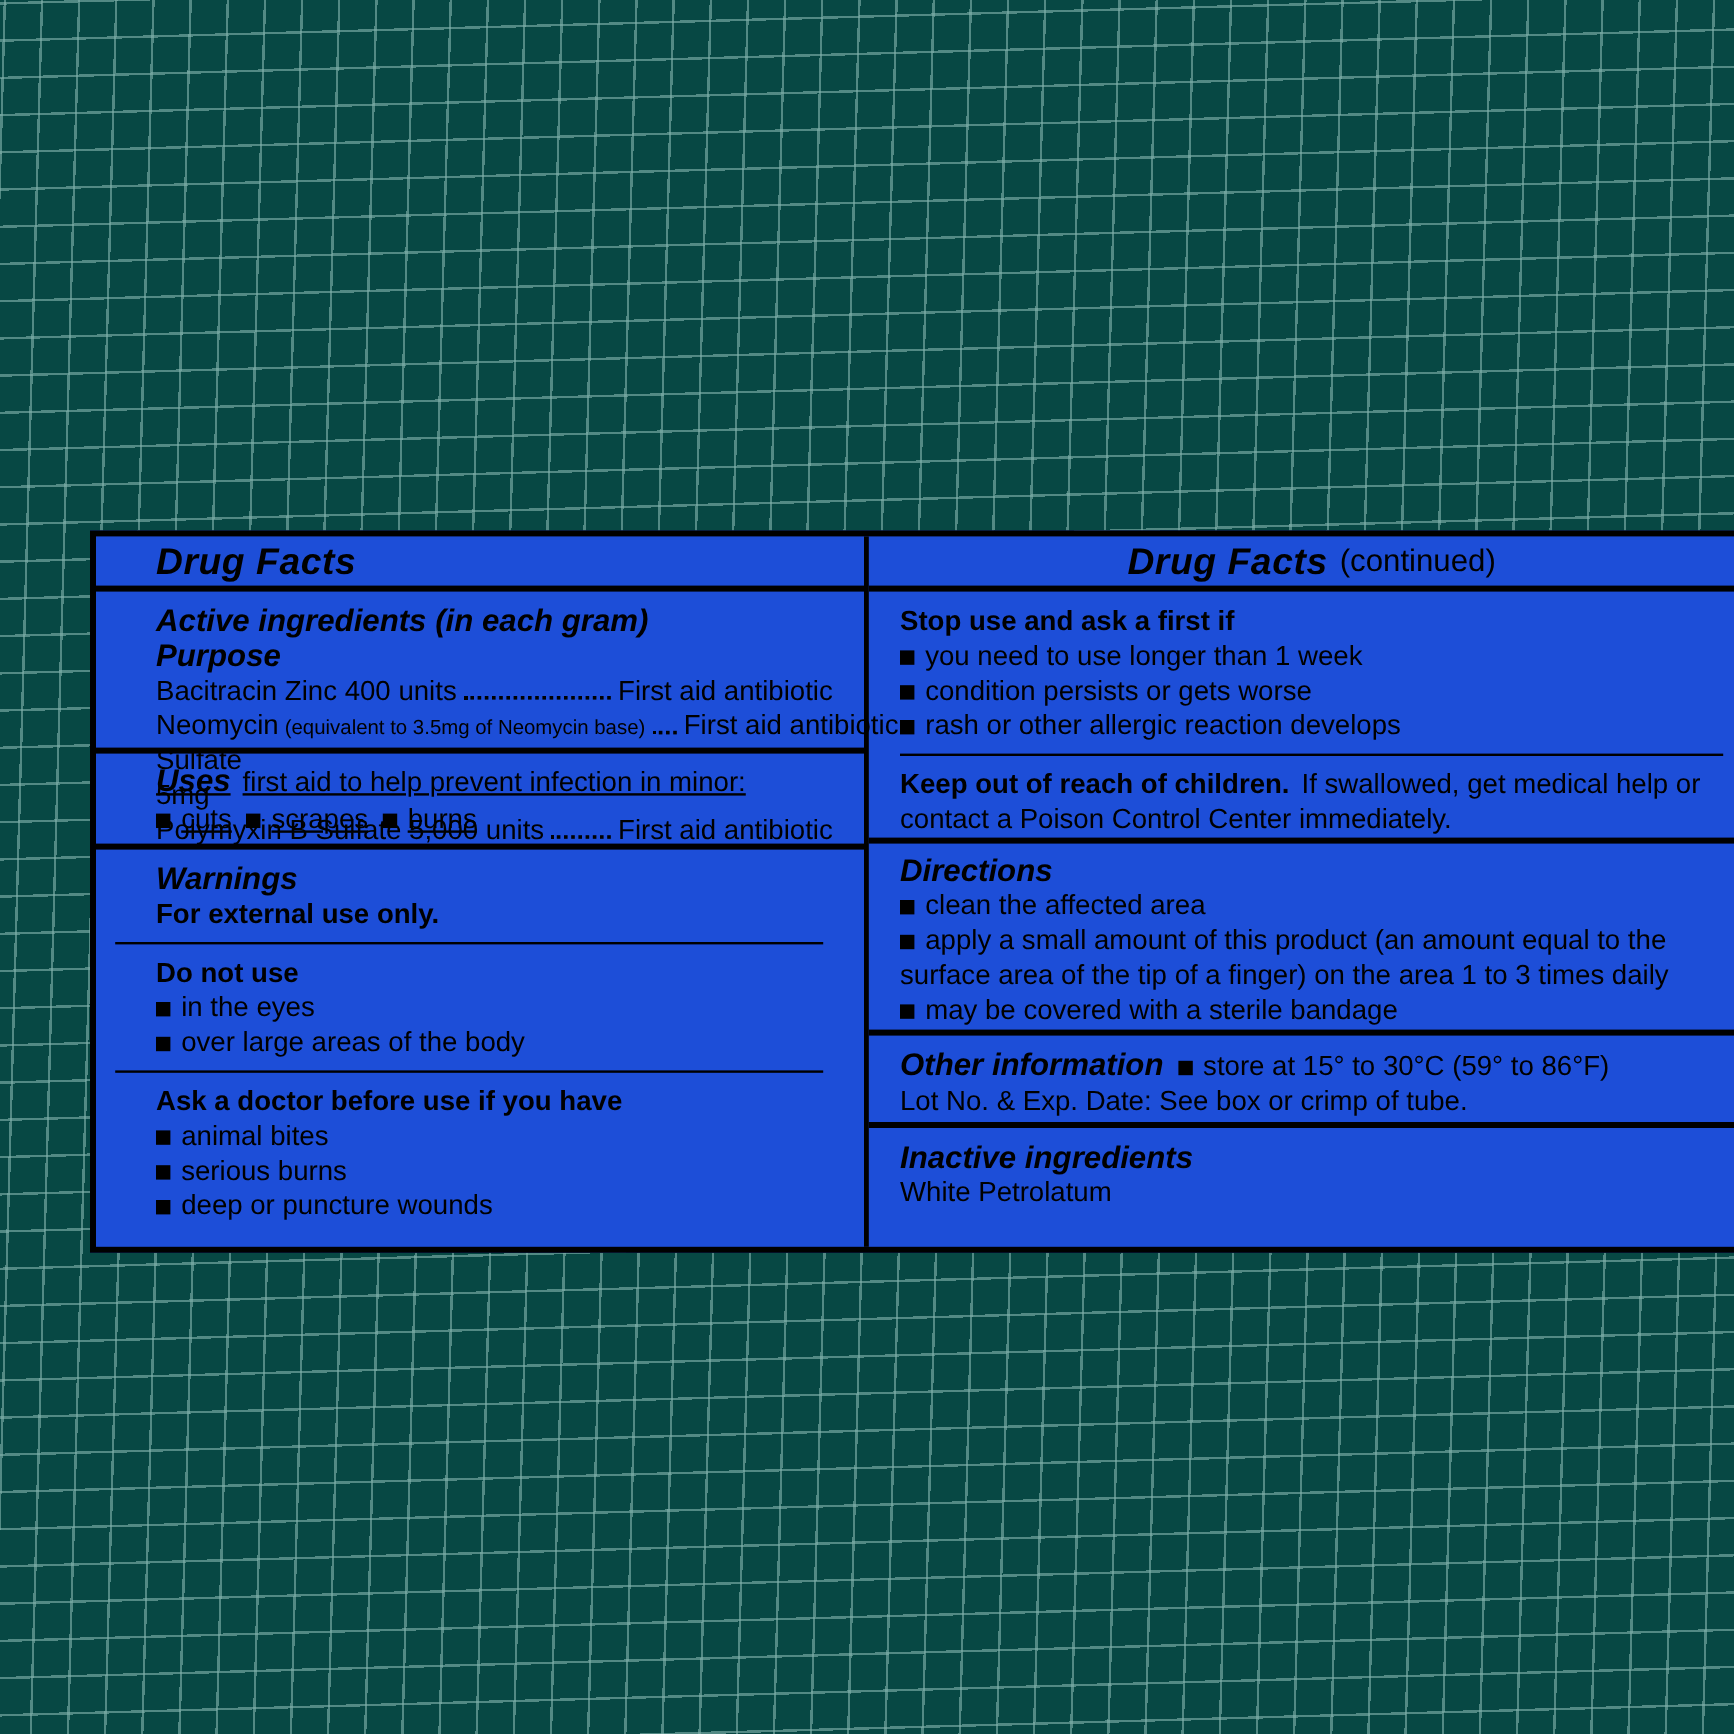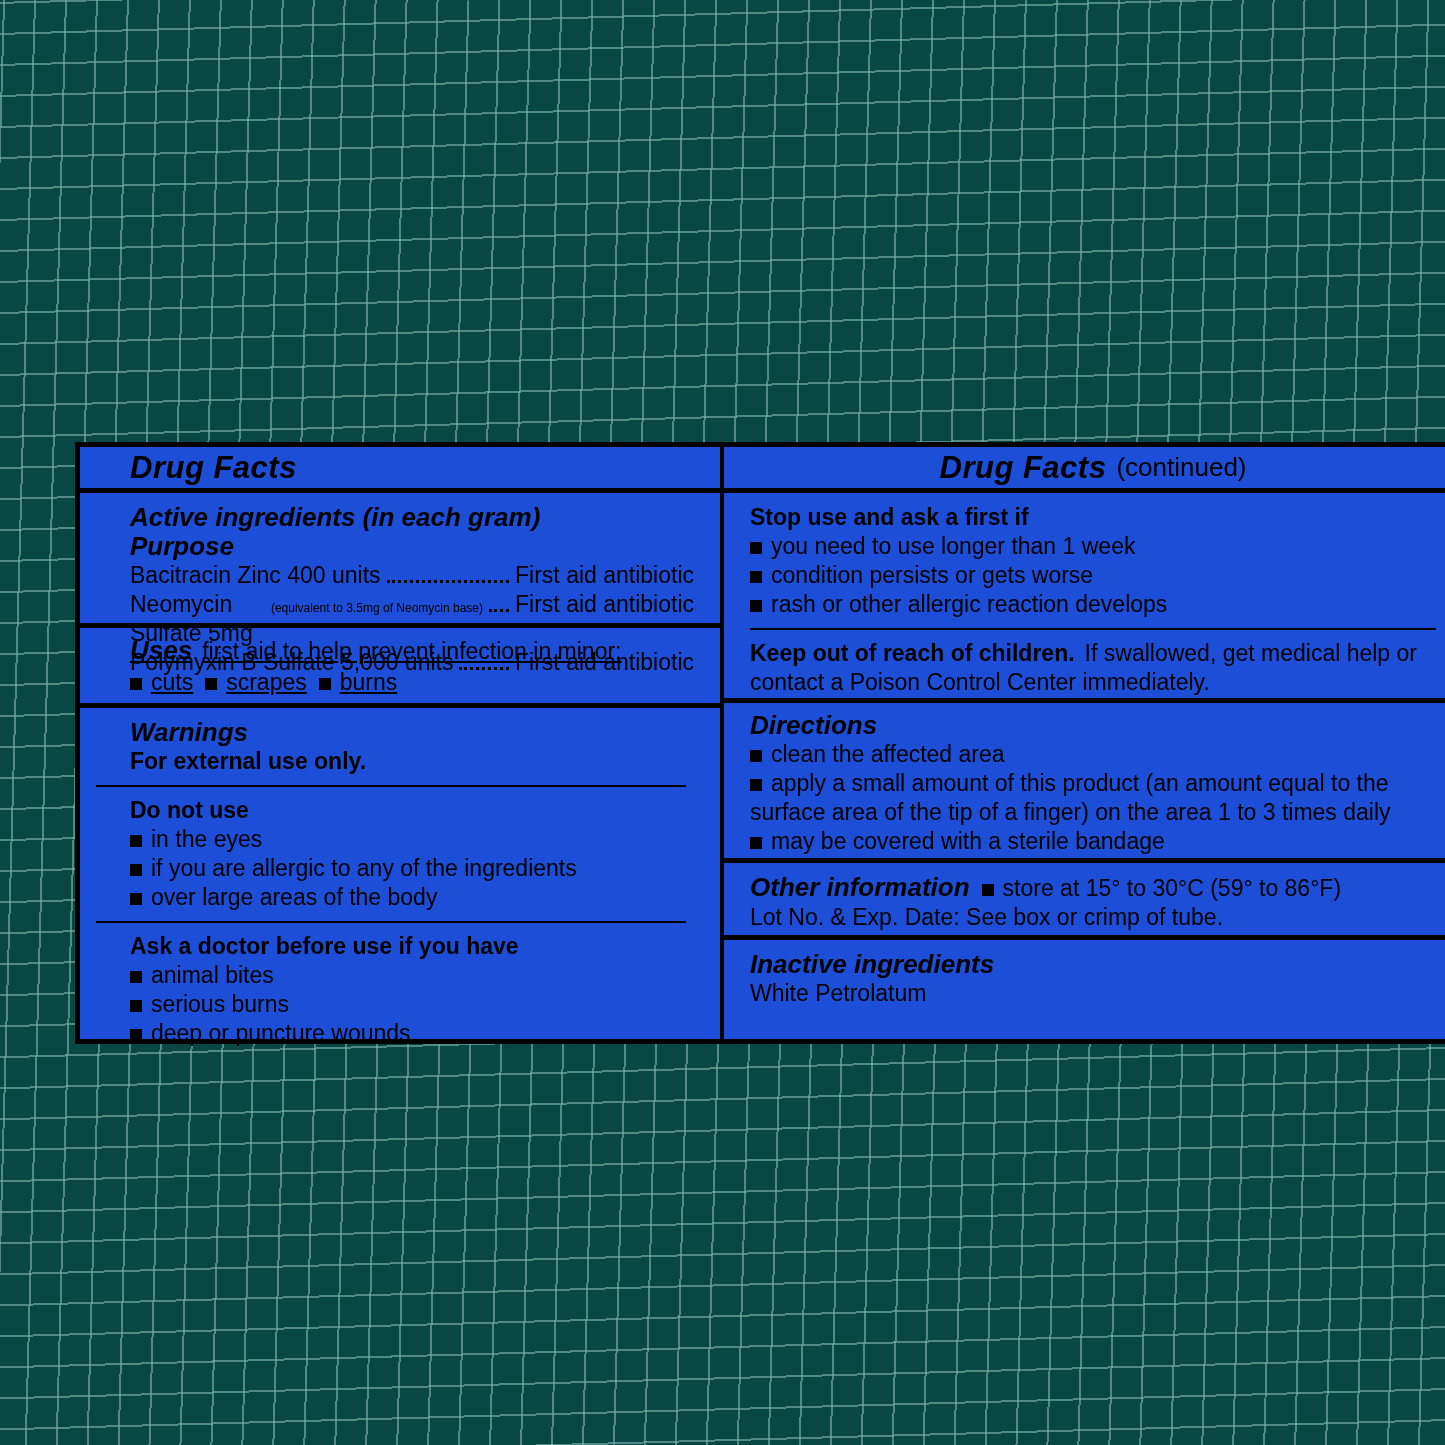--- a/index.html
+++ b/index.html
@@ -41,21 +41,21 @@
   .hdr { display: flex; align-items: center; height: 46px; }
   .title { font-weight: bold; font-style: italic; font-size: 31px; letter-spacing: 0.5px; }
   .hdr-center { justify-content: center; }
   .title-suffix { font-weight: normal; font-style: normal; font-size: 26px; margin-left: 10px; }
 
   .h-it { font-weight: bold; font-style: italic; font-size: 26px; }
   .h-b  { font-weight: bold; }
 
   .active-head { display: flex; justify-content: space-between; align-items: baseline; margin-top: 4px; flex-direction: column; }
   .ing-row { display: flex; align-items: baseline; }
-  .ing-note { font-size: 12px; margin-left: 5px; white-space: nowrap; }
+  .ing-note { font-size: 17px; margin-left: 5px; white-space: nowrap; }
   .leader { flex: 1; border-bottom: 3px dotted #000; margin: 0 6px 5px 6px; min-width: 20px; }
   .ing-purpose { white-space: nowrap; }
 
   .sq { display: inline-block; width: 12px; height: 12px; background: #000; margin-right: 9px; }
   .bullet-line .sq { margin-right: 9px; }
   .inline-items { display: flex; gap: 12px; align-items: flex-end; }
   .inline-items .it { white-space: nowrap; }
 
   .rule-l { border-top: 2px solid #000; margin: 9px 8px 9px -34px; }
   .rule-r { border-top: 2px solid #000; margin: 9px 4px 9px 0; }
@@ -111,21 +111,20 @@
           <span class="it"><span class="sq"></span><span>burns</span></span>
         </div>
       </div>
 
       <div class="sec pad-l">
         <div class="h-it mt4">Warnings</div>
         <div class="h-b">For external use only.</div>
         <div class="rule-l"></div>
         <div class="h-b">Do not use</div>
         <div class="bullet-line"><span class="sq"></span><span>in the eyes</span></div>
-        <div class="bullet-line"><span class="sq"></span><span>if you are allergic to any of the ingredients</span></div>
         <div class="bullet-line"><span class="sq"></span><span>over large areas of the body</span></div>
         <div class="rule-l"></div>
         <div class="h-b">Ask a doctor before use if you have</div>
         <div class="bullet-line"><span class="sq"></span><span>animal bites</span></div>
         <div class="bullet-line"><span class="sq"></span><span>serious burns</span></div>
         <div class="bullet-line"><span class="sq"></span><span>deep or puncture wounds</span></div>
       </div>
     </div>
 
     <div class="col col-right">

